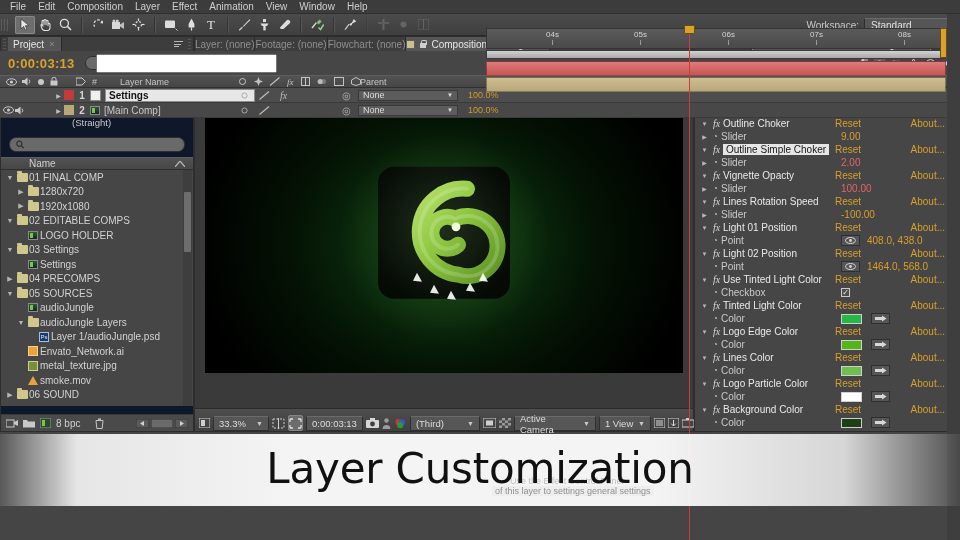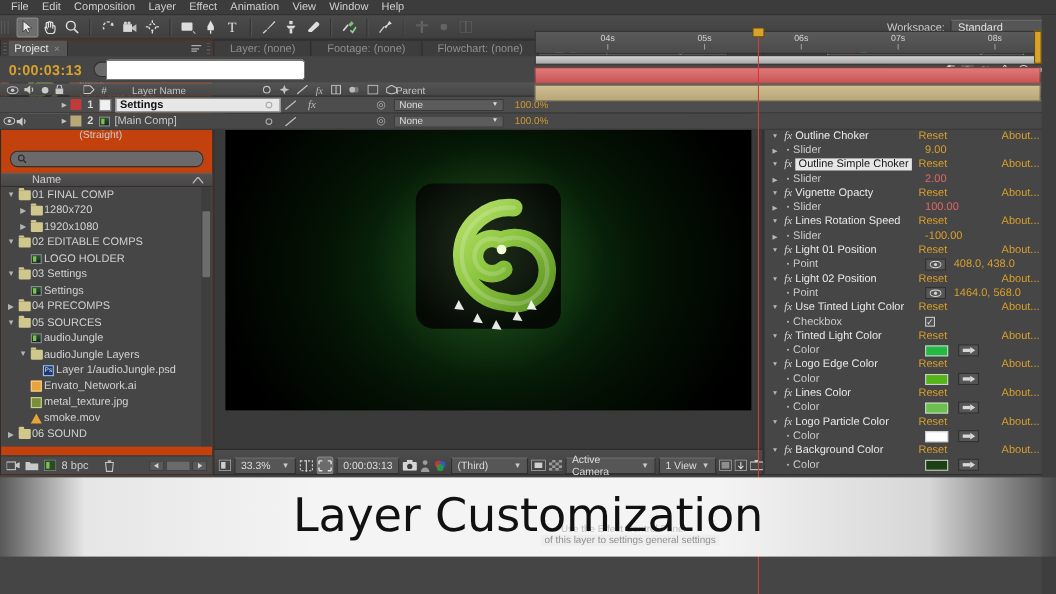--- a/index.html
+++ b/index.html
@@ -68,21 +68,21 @@
     opacity:.55;
   }
   .menu-btn{ margin-left:auto; width:16px; display:flex;align-items:center;justify-content:center; }
   .menu-btn .lines{ width:9px; }
   .menu-btn .lines i{ display:block; height:1px; background:#b9b9b9; margin:1.5px 0;}
   .menu-btn .lines i:nth-child(1){ width:9px;}
   .menu-btn .lines i:nth-child(2){ width:7px;}
   .menu-btn .lines i:nth-child(3){ width:5px;}
 
   
-  #project{ left:0; top:36px; width:194px; height:396px; background:#c2410c; }
+  #project{ left:0; top:36px; width:194px; height:396px; background:#0f172a; }
   .proj-head{ display:flex; padding:6px 6px 4px 6px; gap:8px; }
   .thumb{
     width:57px;height:50px; background:#111; border:1px solid #6d6d6d;
     position:relative; overflow:hidden; flex:0 0 auto;
   }
   .thumb .swirl{ position:absolute; inset:0; }
   .thumb .bar{ position:absolute; bottom:0; left:0; right:0; height:7px;
                background:linear-gradient(#d0d0d0,#9a9a9a); }
   .proj-meta{ font-size:9.5px; color:#c9c9c9; line-height:12px; padding-top:1px;}
   .proj-meta .t1{ font-weight:bold; color:#dedede; }
@@ -133,21 +133,21 @@
   .scroll-v{
     position:absolute; right:1px; top:0; width:9px; bottom:0; background:#3e3e3e;
   }
   .scroll-v .thumbv{ position:absolute; top:22px; left:1px; width:7px; height:60px;
     background:#6d6d6d; border-radius:1px;}
 
   
   #comp{ left:194px; top:36px; width:500px; height:396px; background:#3a3a3a; }
   .comp-tabs{ height:15px; background:#3d3d3d; display:flex; align-items:stretch;
               border-bottom:1px solid #2b2b2b;}
-  .comp-tabs .ct{ font-size:10px; color:#8f8f8f; padding:0 14px; line-height:15px;
+  .comp-tabs .ct{ font-size:10px; color:#8f8f8f; padding:0 0; line-height:15px;
                   border-right:1px solid #2b2b2b; }
   .comp-tabs .ct.act{ background:#565656; color:#e6e6e6; display:flex;align-items:center;gap:4px;}
   .comp-tabs .right{ margin-left:auto; display:flex; align-items:center; gap:4px; padding-right:4px;}
   .mini-sq{ width:9px;height:9px;background:#cdc08a;border:1px solid #5d5d5d;}
   .lock{ width:8px;height:9px;position:relative;}
   .lock:before{content:"";position:absolute;left:1px;top:3px;width:6px;height:5px;background:#cfcfcf;}
   .lock:after{content:"";position:absolute;left:2px;top:0px;width:4px;height:4px;border:1px solid #cfcfcf;border-bottom:0;border-radius:2px 2px 0 0;}
   .breadcrumb{
     height:16px; background:#4a4a4a; display:flex; align-items:center; gap:0px;
     padding-left:8px; border-bottom:1px solid #323232;

